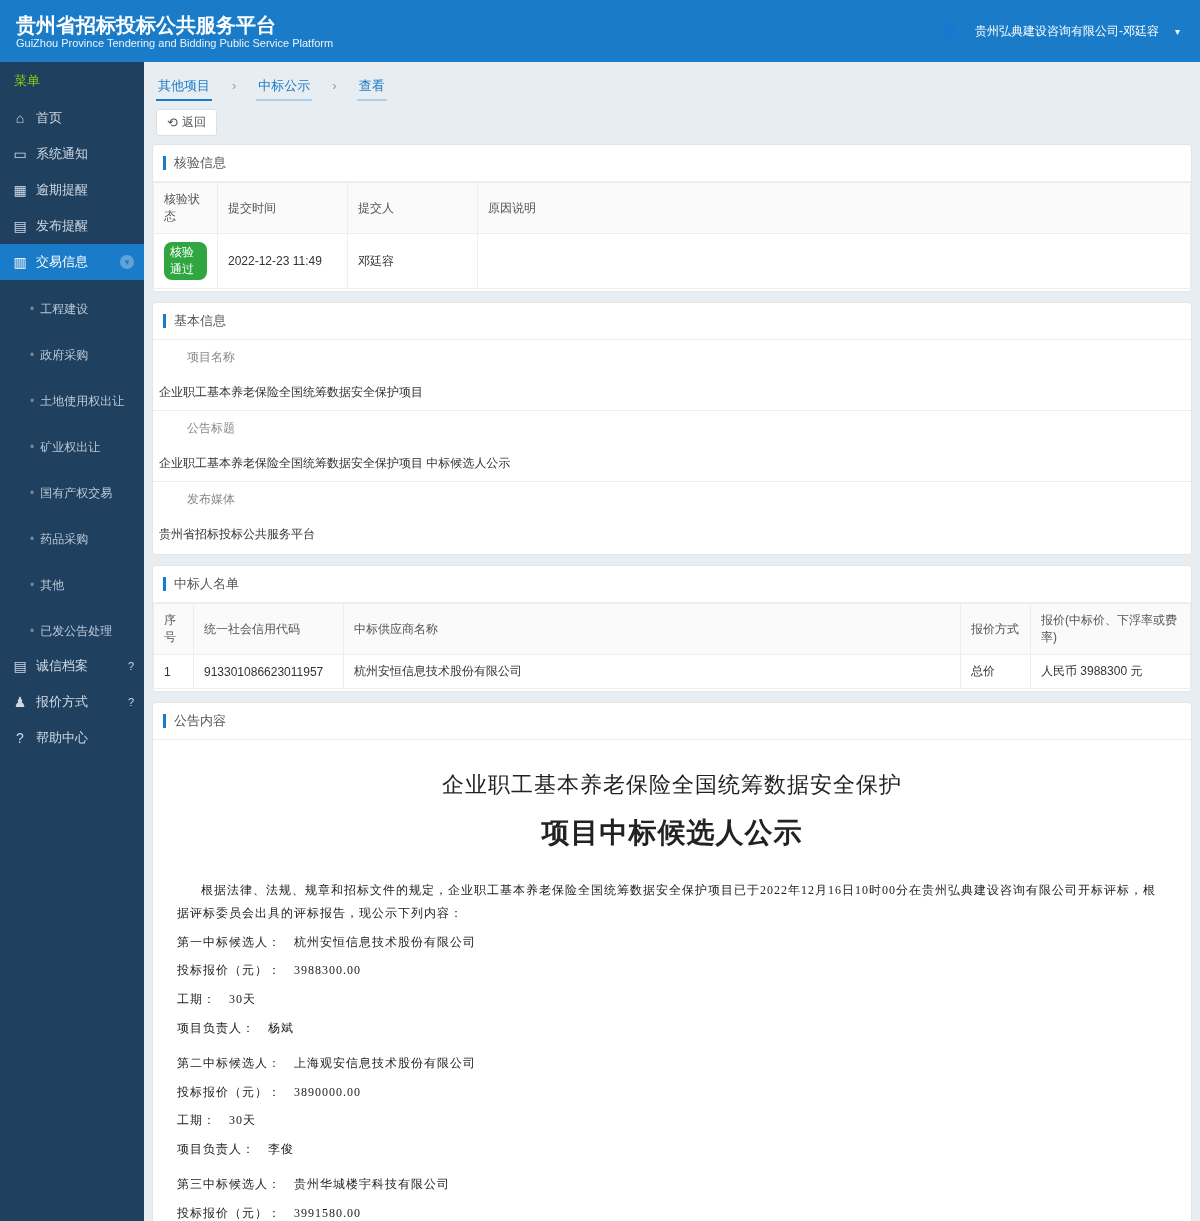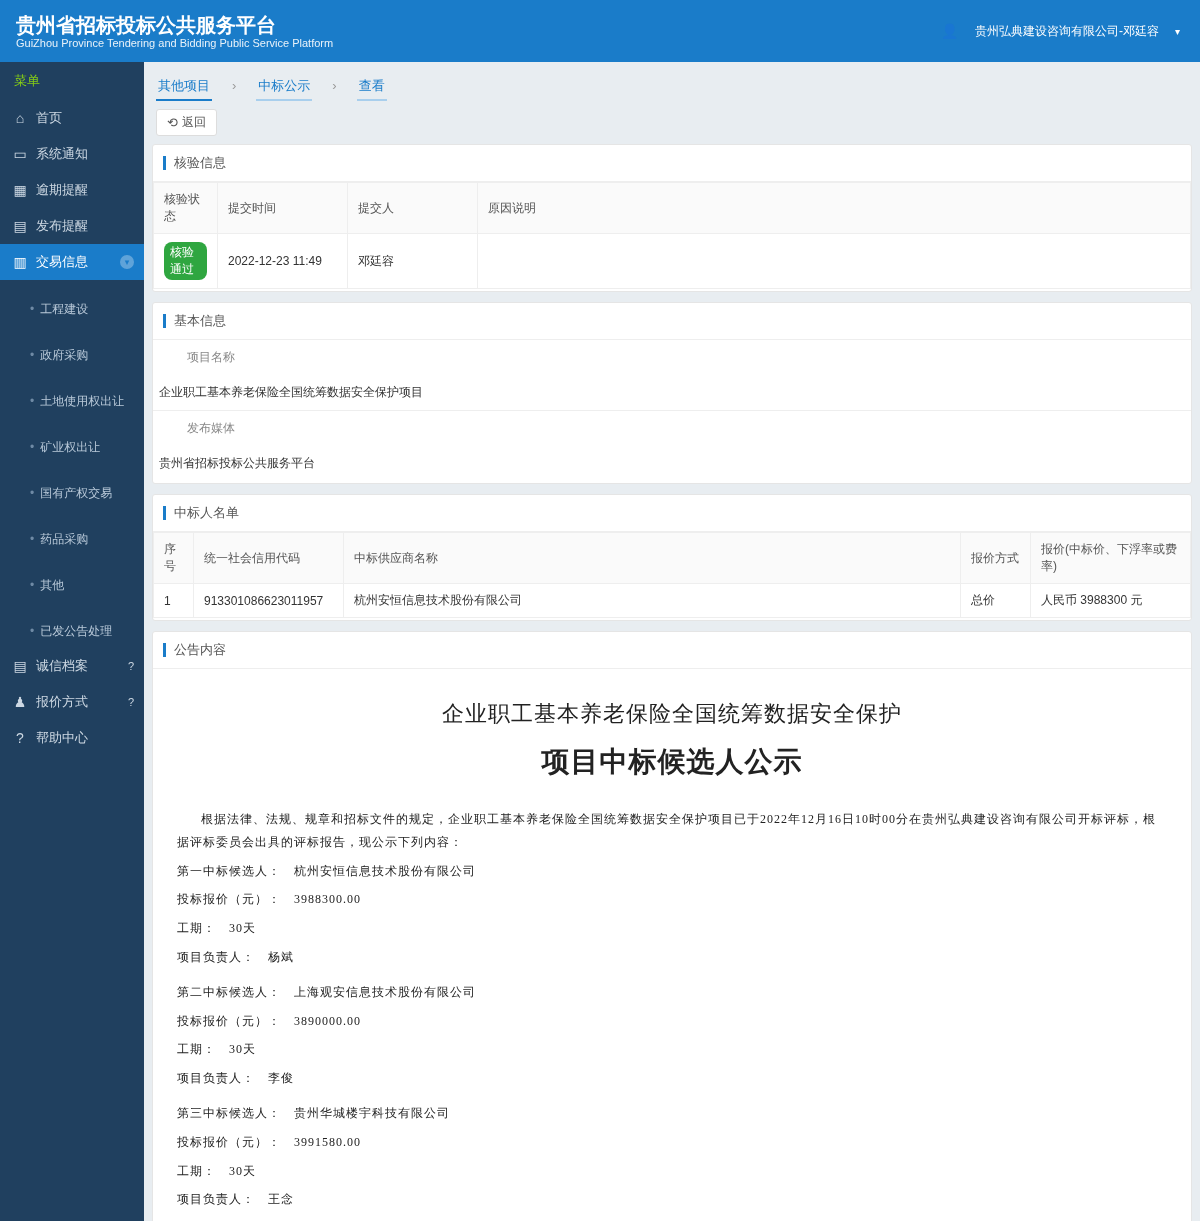--- a/index.html
+++ b/index.html
@@ -223,20 +223,24 @@
     
     <div class="panel">
       <div class="panel-title">
         <span class="bar"></span>
         <span class="txt">基本信息</span>
       </div>
       <div id="basic-rows">
           <div class="kv-row">
             <div class="kv-label">项目名称</div>
             <div class="kv-value">企业职工基本养老保险全国统筹数据安全保护项目</div>
+          </div>
+          <div class="kv-row">
+            <div class="kv-label">公告标题</div>
+            <div class="kv-value">企业职工基本养老保险全国统筹数据安全保护项目 中标候选人公示</div>
           </div>
           <div class="kv-row">
             <div class="kv-label">发布媒体</div>
             <div class="kv-value">贵州省招标投标公共服务平台</div>
           </div>
         </div>
     </div>
 
     
     <div class="panel">

